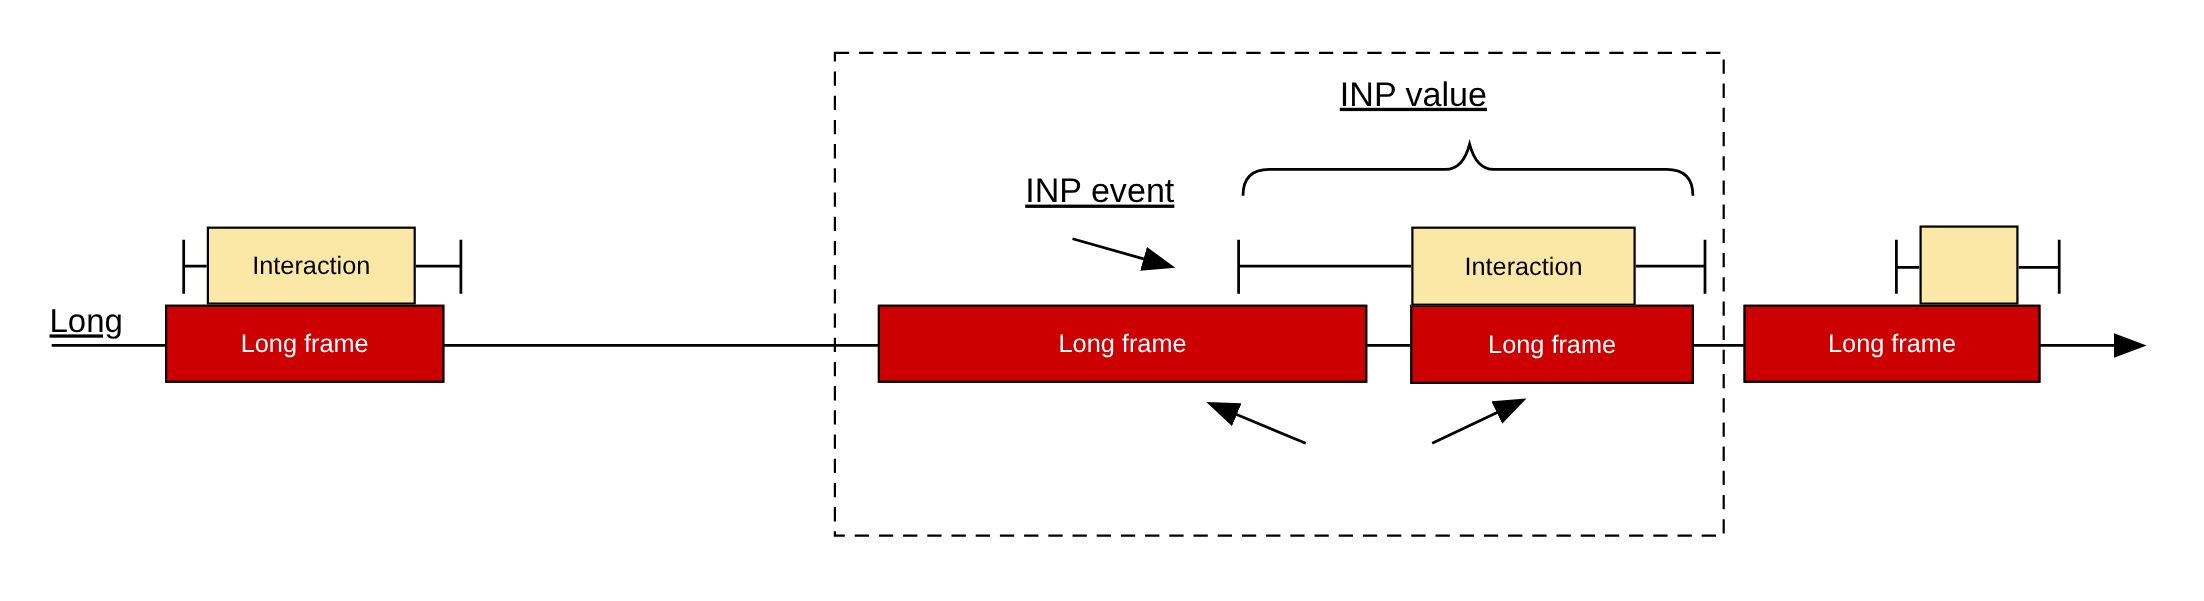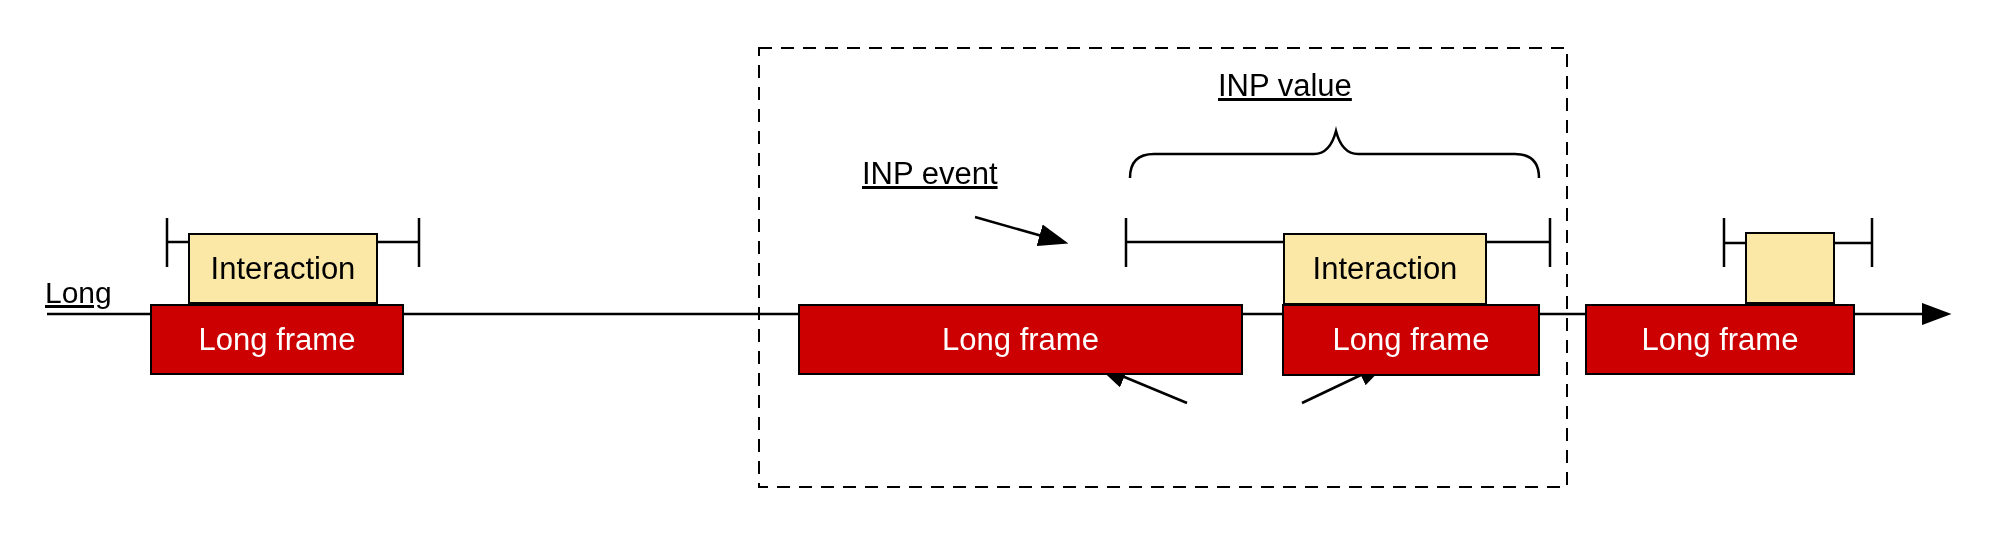--- a/index.html
+++ b/index.html
@@ -10,23 +10,22 @@
     font-family:"Liberation Sans", sans-serif;
     color:#000;
     overflow:hidden;
   }
   .overlay{position:absolute;left:0;top:0;width:2004px;height:546px;}
   .box{
     position:absolute;
     box-sizing:border-box;
     border:2.5px solid #000;
     display:flex;align-items:center;justify-content:center;
-    font-size:31px;
+    font-size:23px;
     white-space:nowrap;
-    margin-top:27px;
   }
   .long-frame{
     background:var(--long-frame-fill,#CC0000);
     color:var(--long-frame-text,#FFFFFF);
   }
   .interaction{
     background:var(--interaction-fill,#FCE8A6);
     color:#000;
   }
   .label{
@@ -64,21 +63,21 @@
     <path class="ln" d="M1130 178 Q1130 154 1154 154 L1314 154 Q1330 154 1336 131 Q1342 154 1358 154 L1515 154 Q1539 154 1539 178"></path>
 
     <path class="ln" d="M975 217 L1042 236" marker-end="url(#ah)"></path>
 
     <path class="ln" d="M1187 403 L1122 376" marker-end="url(#ah)"></path>
     <path class="ln" d="M1302 403 L1363 374" marker-end="url(#ah)"></path>
   </svg>
 
   <div class="label time" style="left:45px;top:276px;">Long</div>
   <div class="label" style="left:1218px;top:68px;">INP value</div>
-  <div class="label" style="left:862px;top:156px;">INP event</div>
+  <div class="label" style="left:932px;top:156px;">INP event</div>
 
   <div class="box long-frame" style="left:150px;top:277px;width:254px;height:71px;">
     <span>Long frame</span>
   </div>
   <div class="box interaction" style="left:188px;top:206px;width:190px;height:71px;">
     <span>Interaction</span>
   </div>
 
   <div class="box long-frame" style="left:798px;top:277px;width:445px;height:71px;">
     <span>Long frame</span>

